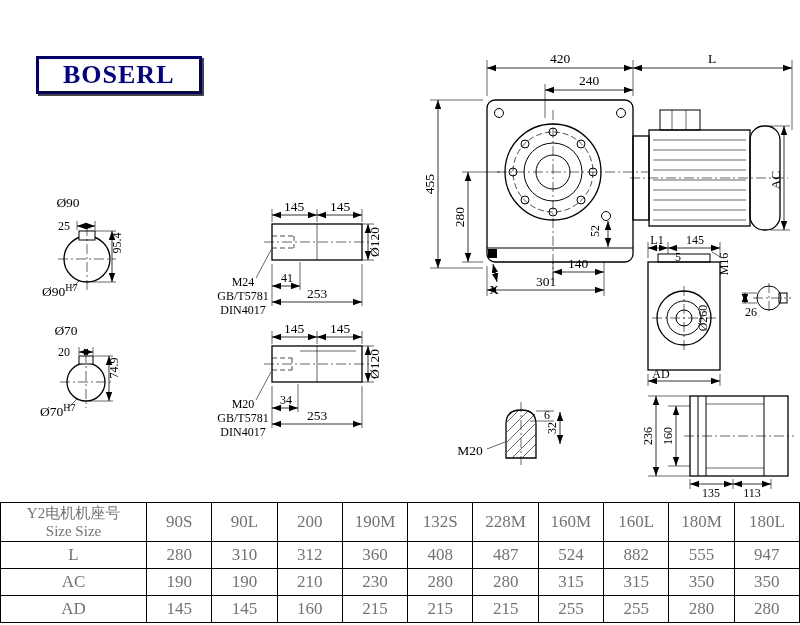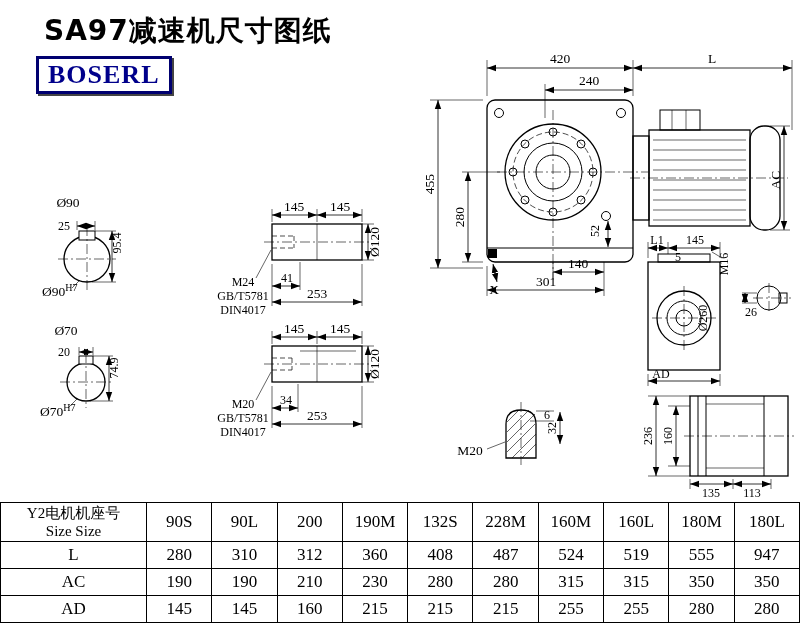--- a/index.html
+++ b/index.html
@@ -2,49 +2,48 @@
 <html><head>
 <meta charset="utf-8">
 <style>
   html,body{margin:0;padding:0;background:#fff;}
   #page{position:relative;width:800px;height:625px;background:#fff;overflow:hidden;
         font-family:"Liberation Serif","DejaVu Serif",serif;}
   
   #title{position:absolute;left:44px;top:12px;font-size:28px;font-weight:bold;color:#000;
          font-family:"DejaVu Sans","Liberation Sans",sans-serif;letter-spacing:1px;}
   #logo{position:absolute;left:36px;top:56px;border:3px solid #000070;box-shadow:2px 2px 0 #444;
-        padding:1px 9px;font-size:26px;font-weight:bold;color:#00008B;
+        padding:1px 24px;font-size:26px;font-weight:bold;color:#00008B;
         font-family:"Liberation Serif",serif;background:#fff;letter-spacing:1px;}
   
   #draw{position:absolute;left:0;top:0;}
   .ol{fill:none;stroke:#000;stroke-width:1.3px;}
   .ol2{fill:none;stroke:#000;stroke-width:1px;}
   .thin{fill:none;stroke:#000;stroke-width:0.6px;}
   .dim{fill:none;stroke:#000;stroke-width:0.8px;marker-start:url(#arr);marker-end:url(#arr);}
   .ext{fill:none;stroke:#000;stroke-width:0.6px;}
   .cl{fill:none;stroke:#000;stroke-width:0.6px;stroke-dasharray:10 3 2 3;}
   .dash{fill:none;stroke:#000;stroke-width:0.7px;stroke-dasharray:5 3;}
   .dcirc{fill:none;stroke:#000;stroke-width:0.7px;stroke-dasharray:6 3;}
   text{font-family:"Liberation Serif","DejaVu Serif",serif;font-size:13.5px;fill:#000;}
   .mid{text-anchor:middle;}
   .sm{font-size:12px;}
   
   #dims{position:absolute;left:0;top:502px;width:800px;border-collapse:collapse;table-layout:fixed;}
   #dims td,#dims th{border:1.6px solid #000;text-align:center;vertical-align:middle;
-        font-weight:normal;font-size:17px;color:#000000;padding:0;background:#fff;}
+        font-weight:normal;font-size:17px;color:#737373;padding:0;background:#fff;}
   #dims .hrow td,#dims .hrow th{height:38px;}
   #dims .drow td{height:26px;}
   #dims .mh div{font-size:15px;line-height:18px;}
 </style>
 </head>
 <body>
 
 <div id="page">
 
-  <div id="title">SA97减速机尺寸图纸</div>
   <div id="logo">BOSERL</div>
 
   <svg id="draw" width="800" height="500" viewBox="0 0 800 500">
     <defs>
       <marker id="arr" markerWidth="10" markerHeight="8" refX="9" refY="4" orient="auto-start-reverse" markerUnits="userSpaceOnUse">
         <path d="M0,0.8 L9,4 L0,7.2 Z" fill="#000"></path>
       </marker>
     </defs>
 
     <g>
@@ -340,21 +339,21 @@
     </tr>
     <tr class="drow">
       <td>L</td>
       <td>280</td>
       <td>310</td>
       <td>312</td>
       <td>360</td>
       <td>408</td>
       <td>487</td>
       <td>524</td>
-      <td>519</td>
+      <td>882</td>
       <td>555</td>
       <td>947</td>
     </tr>
     <tr class="drow">
       <td>AC</td>
       <td>190</td>
       <td>190</td>
       <td>210</td>
       <td>230</td>
       <td>280</td>

